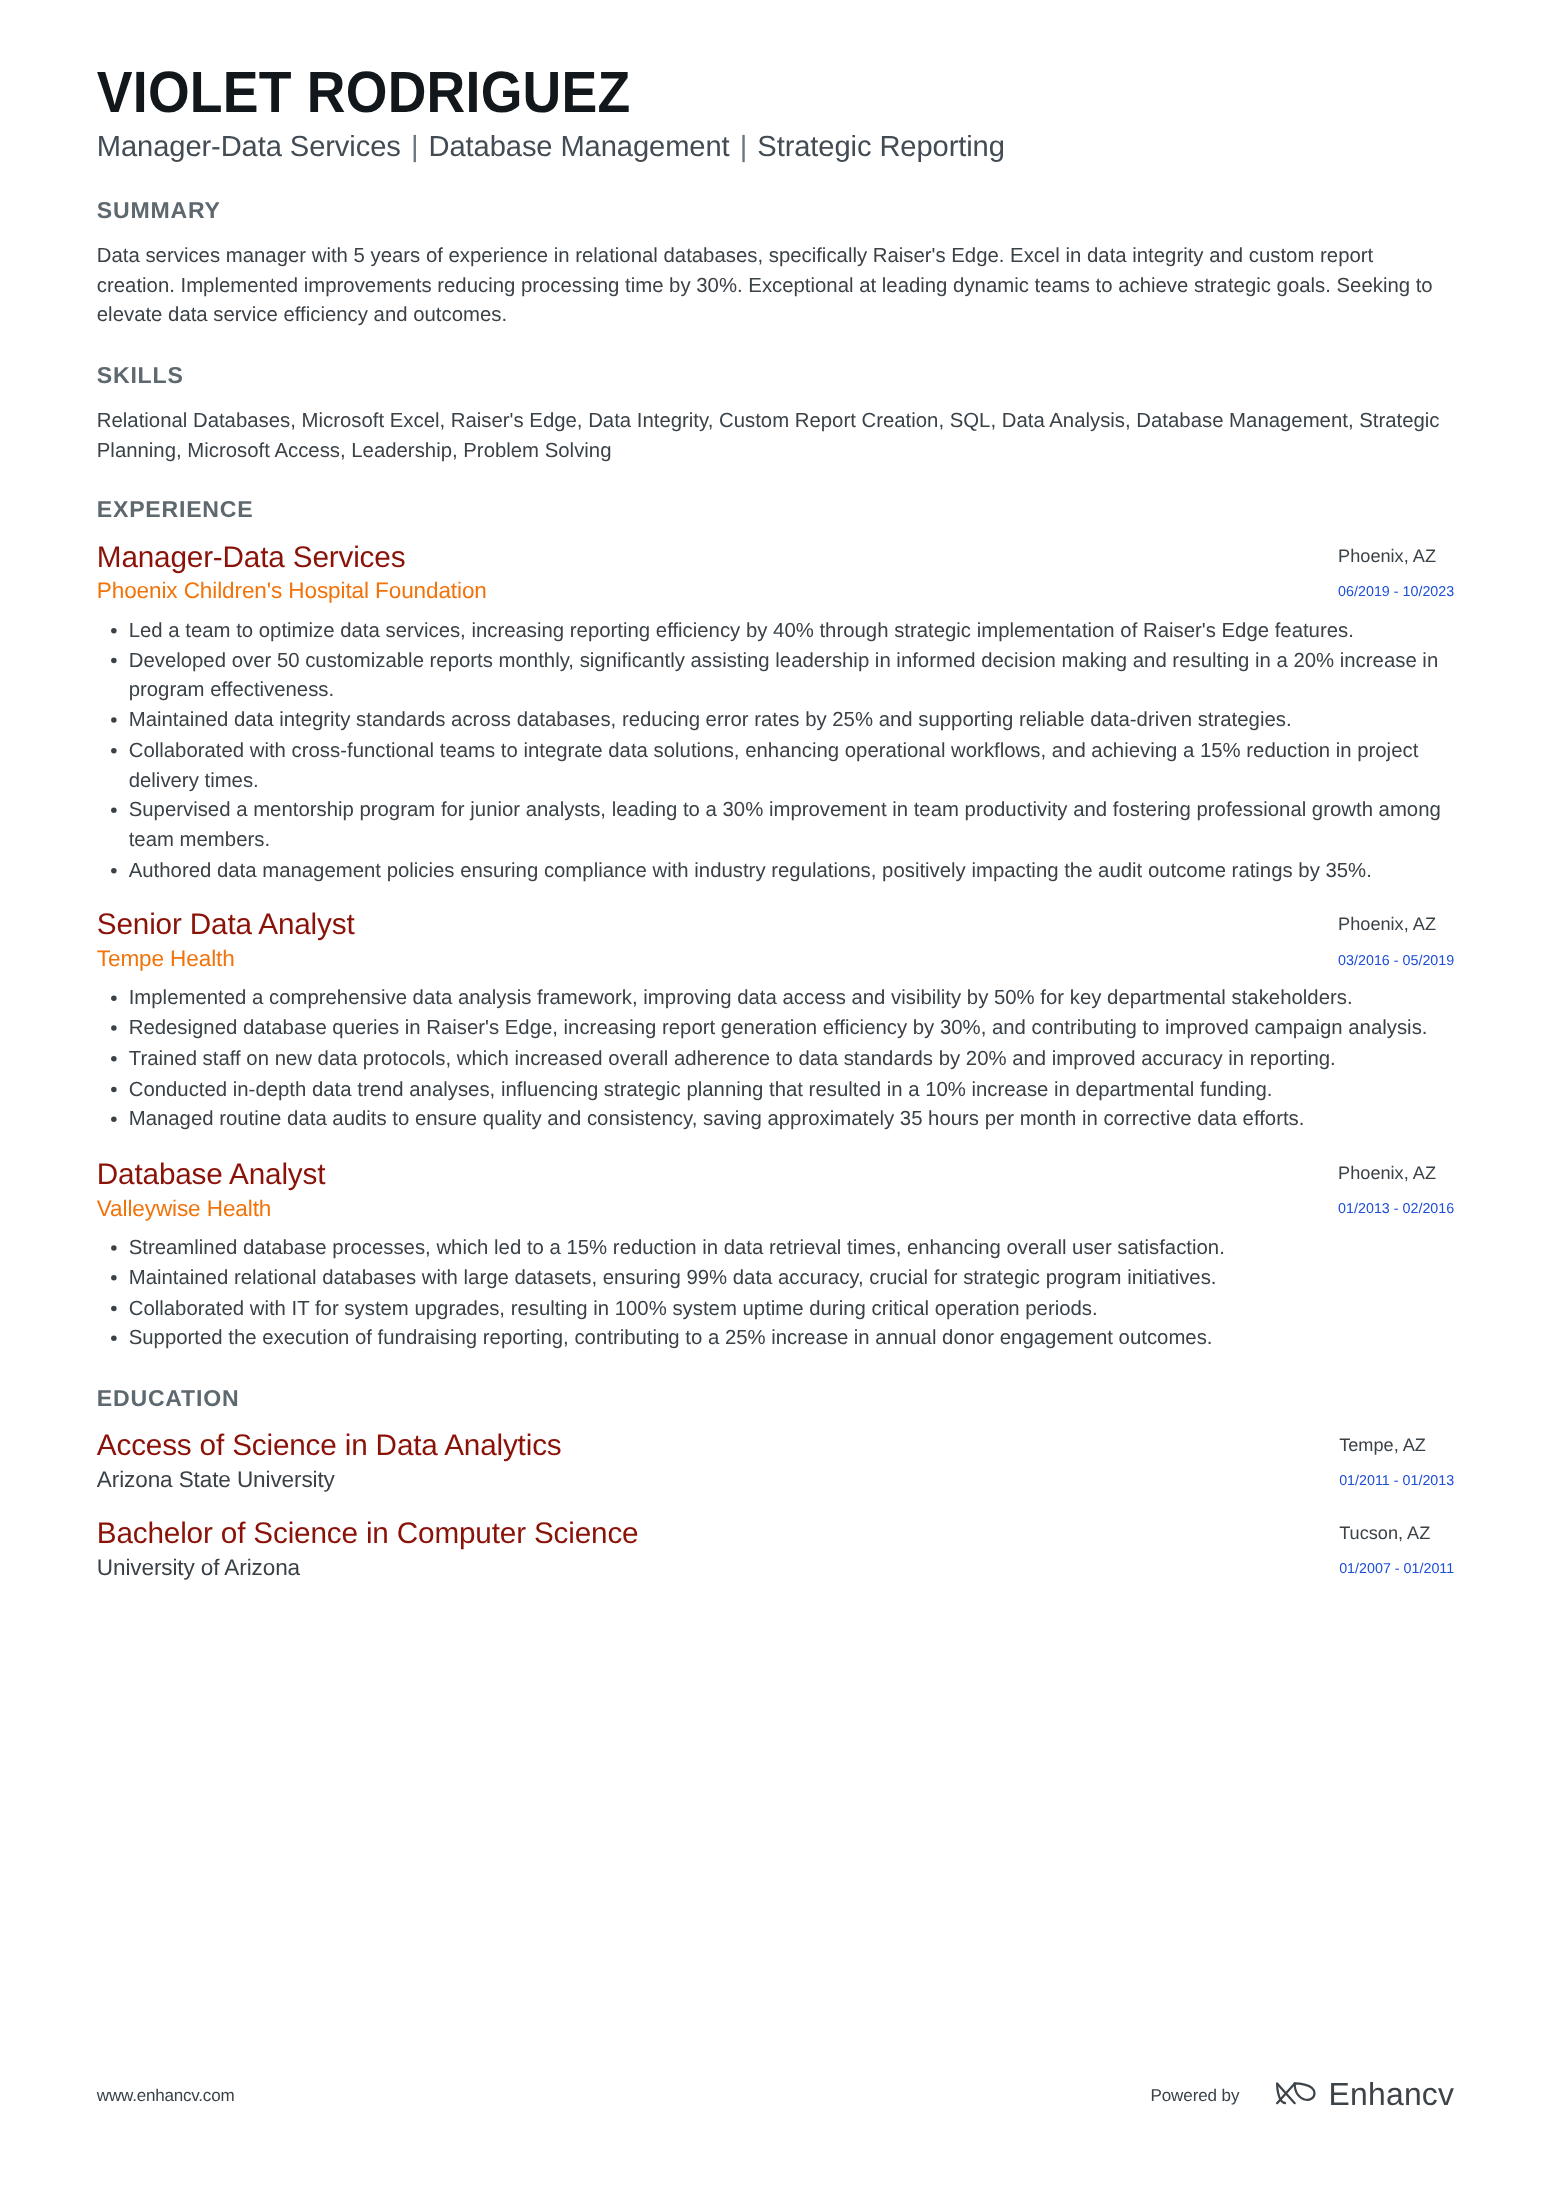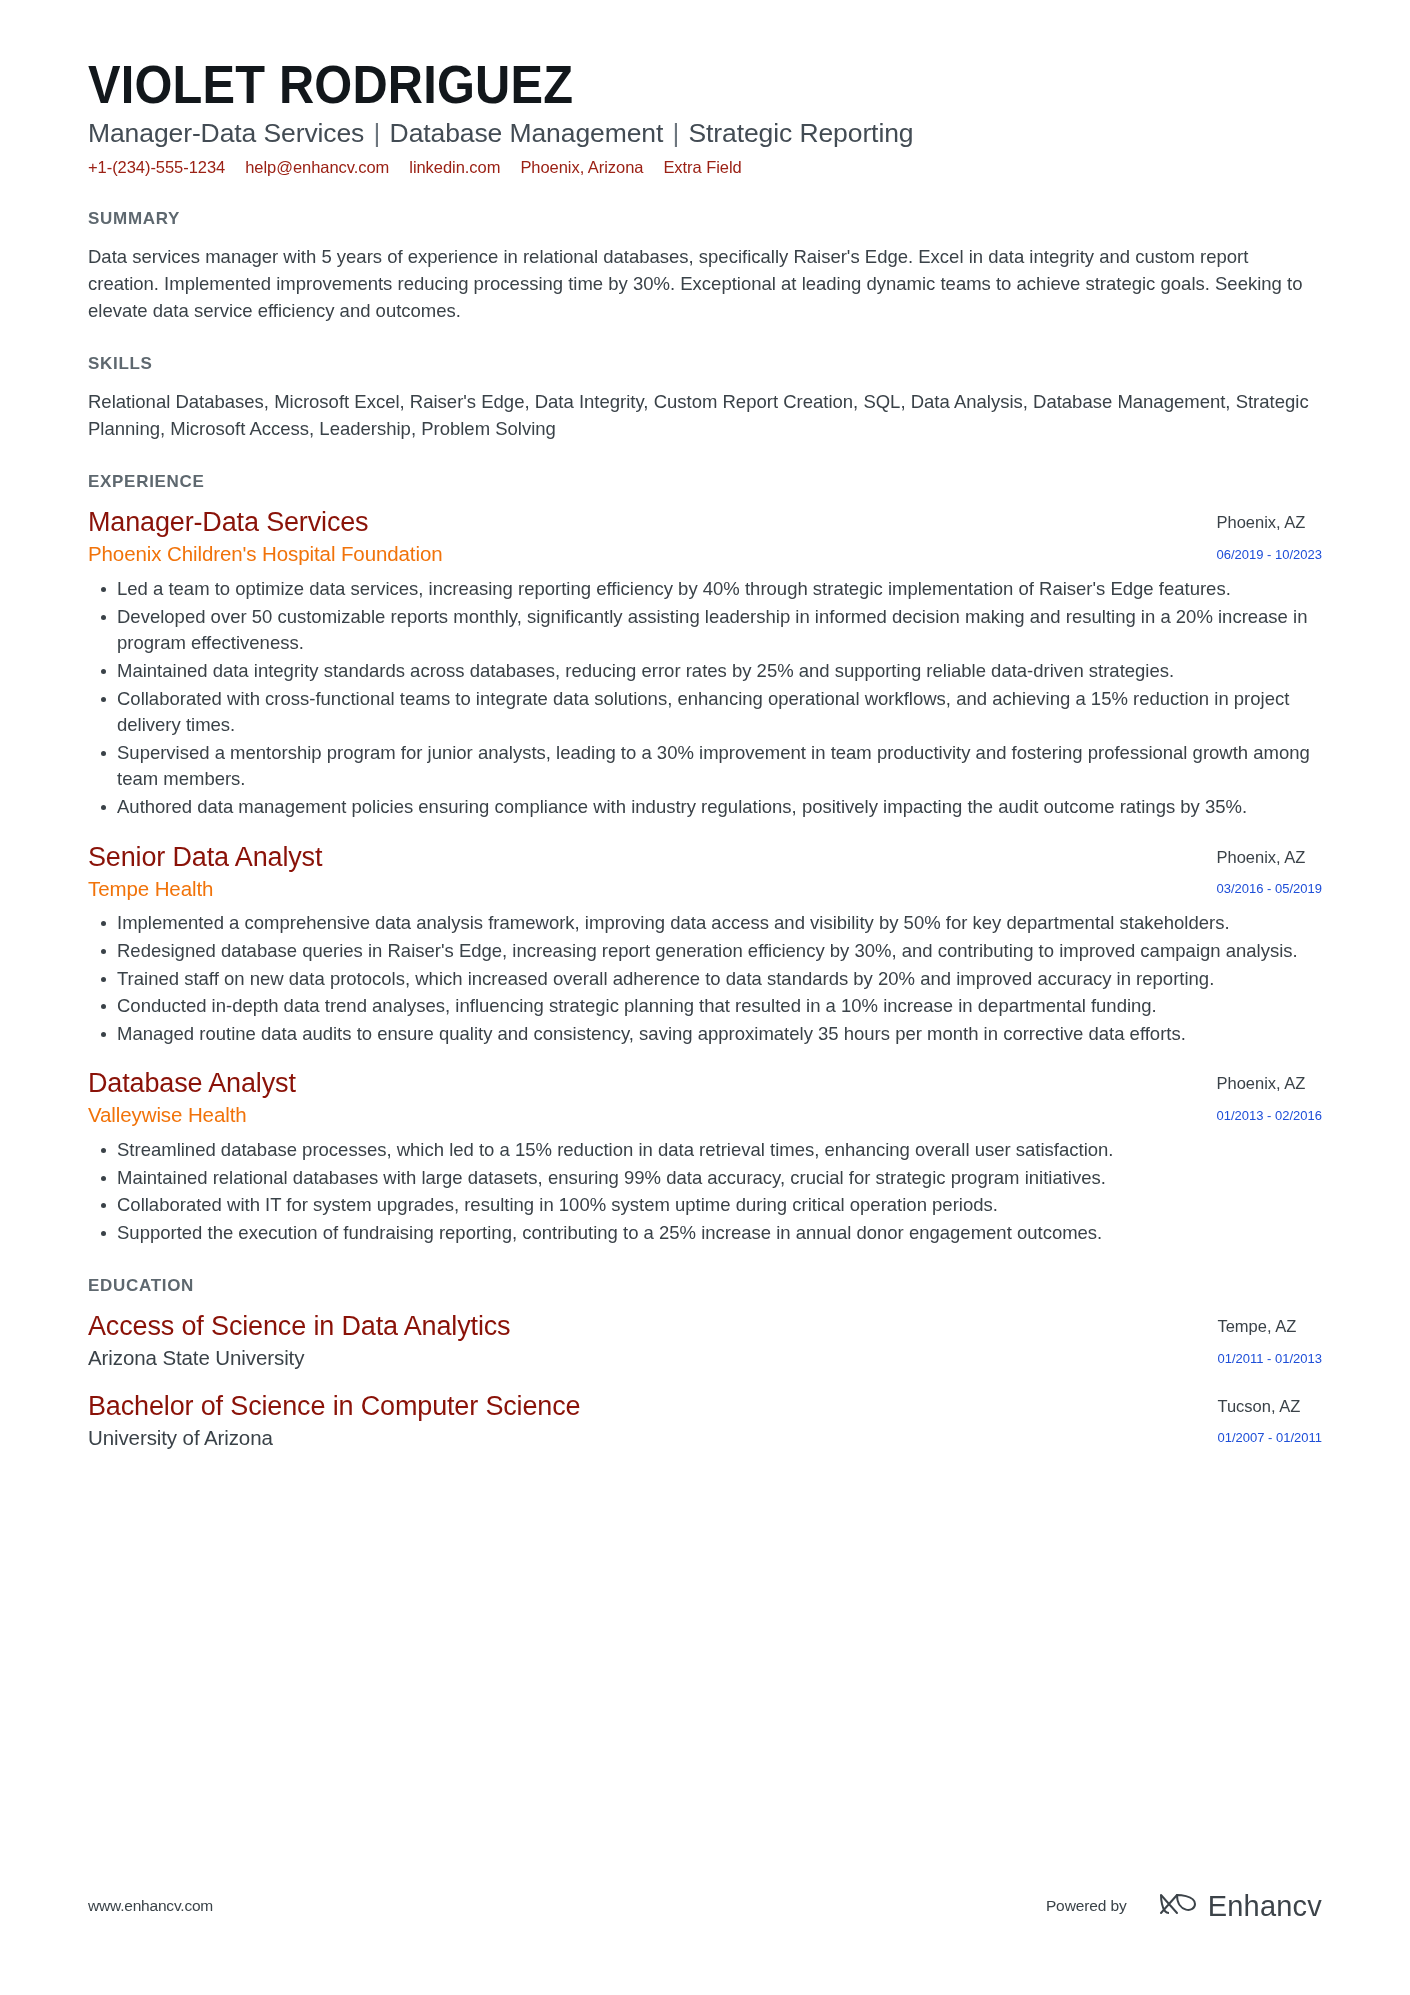--- a/index.html
+++ b/index.html
@@ -56,21 +56,21 @@
     line-height: 1.3;
     white-space: nowrap;
     letter-spacing: -0.05px;
   }
   .hdr-contact .citem { display: inline-block; margin-right: 20px; }
   .hdr-contact .citem:last-child { margin-right: 0; }
 
   
   .section { margin-top: 30px; }
   .sec-title {
-    font-size: 17px;
+    font-size: 21px;
     font-weight: bold;
     letter-spacing: 0.7px;
     color: #5e686f;
     text-transform: uppercase;
     margin: 0 0 14px 0;
   }
   .para {
     font-size: 18.5px;
     line-height: 1.47;
     color: #3a4248;
@@ -191,21 +191,20 @@
   }
 </style>
 </head>
 <body>
 
 <div class="page">
 
   <div>
     <h1 class="hdr-name">VIOLET RODRIGUEZ</h1>
     <div class="hdr-sub"><span>Manager-Data Services</span><span class="sep"> | </span><span>Database Management</span><span class="sep"> | </span><span>Strategic Reporting</span></div>
-    <div class="hdr-contact"><span class="citem">+1-(234)-555-1234</span><span class="citem">help@enhancv.com</span><span class="citem">linkedin.com</span><span class="citem">Phoenix, Arizona</span><span class="citem">Extra Field</span></div>
   </div>
 
   <div class="section">
     <div class="sec-title">SUMMARY</div>
     <p class="para">Data services manager with 5 years of experience in relational databases, specifically Raiser's Edge. Excel in data integrity and custom report creation. Implemented improvements reducing processing time by 30%. Exceptional at leading dynamic teams to achieve strategic goals. Seeking to elevate data service efficiency and outcomes.</p>
   </div>
 
   <div class="section">
     <div class="sec-title">SKILLS</div>
     <p class="para">Relational Databases, Microsoft Excel, Raiser's Edge, Data Integrity, Custom Report Creation, SQL, Data Analysis, Database Management, Strategic Planning, Microsoft Access, Leadership, Problem Solving</p>

